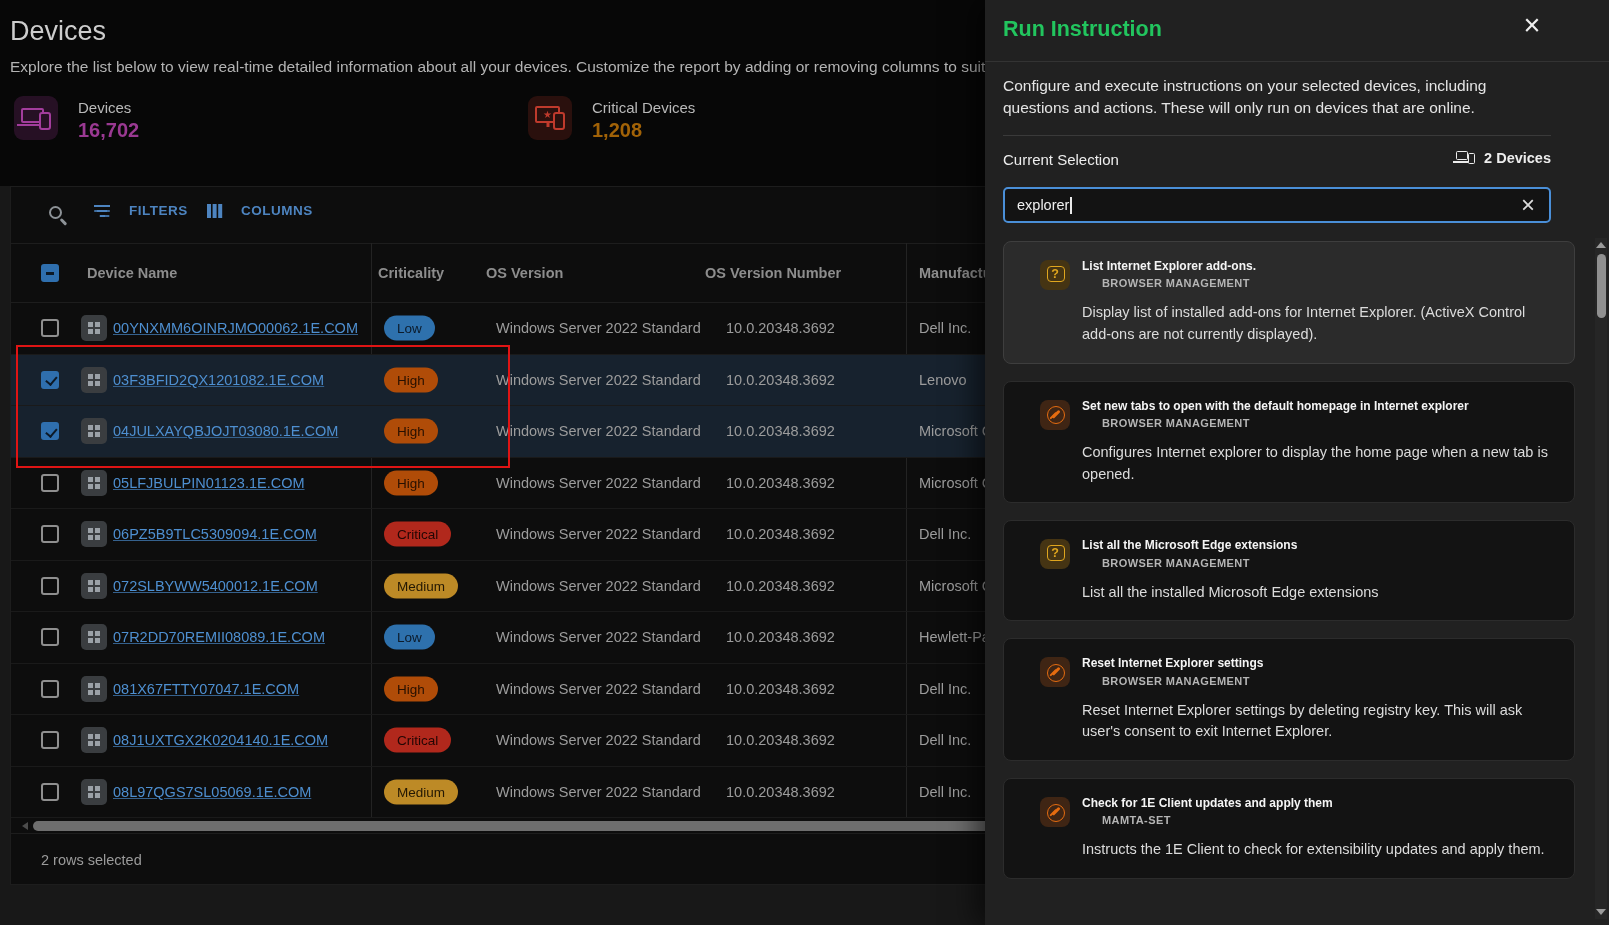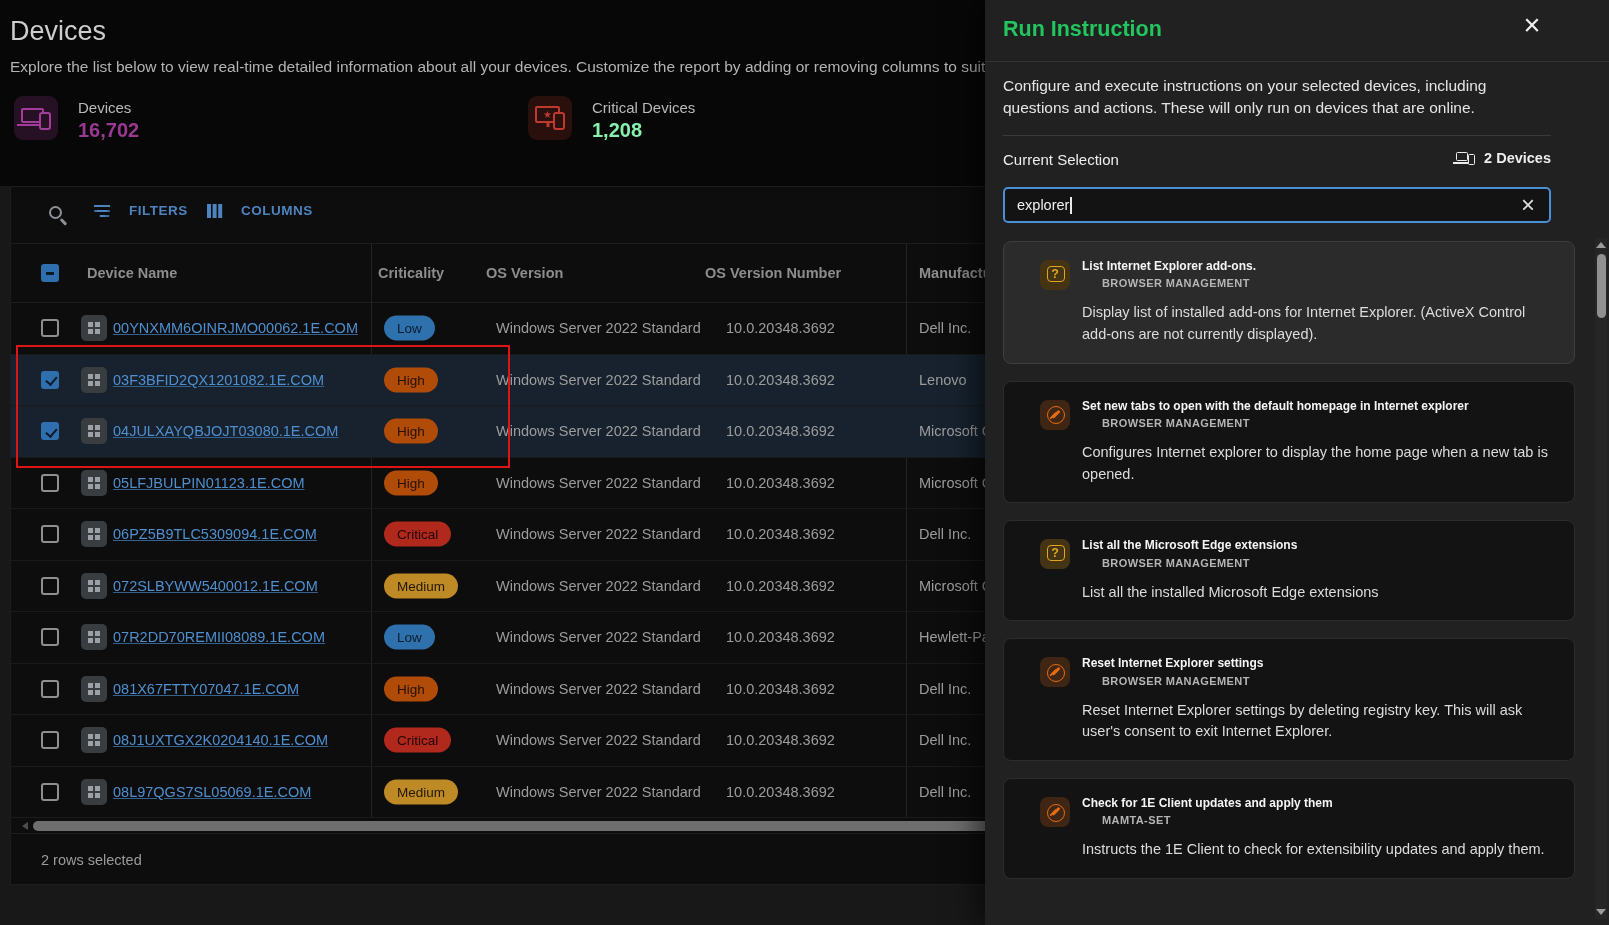--- a/index.html
+++ b/index.html
@@ -19,21 +19,21 @@
   .stat-ic .lap::after { content:""; position:absolute; left:-6px; bottom:-5px; width:29px; height:2.5px; background:currentColor; }
   .stat-ic .mon { position:absolute; left:7px; top:10px; width:25px; height:17px; border:2.5px solid currentColor; border-radius:2px; }
   .stat-ic .mon::before { content:"★"; position:absolute; left:50%; top:50%; transform:translate(-50%,-52%); font-size:10px; color:currentColor; }
   .stat-ic .mon::after { content:""; position:absolute; left:50%; bottom:-6px; width:3px; height:5px; background:currentColor; transform:translateX(-50%); }
   .stat-ic .ph { position:absolute; right:7px; top:16px; width:12px; height:18px; border:2.5px solid currentColor; border-radius:3px; }
   .stat-ic.purple .ph { background:#261024; }
   .stat-ic.red .ph { background:#2a100d; }
   .stat-label { position:absolute; left:64px; top:3px; font-size:15px; color:#b9b9b9; white-space:nowrap; }
   .stat-value { position:absolute; left:64px; top:23px; font-size:20px; font-weight:bold; }
   .stat-value.purple { color:#9a3992; }
-  .stat-value.red { color:#86efac; }
+  .stat-value.red { color:#a16207; }
 
   
   .tcard { position:absolute; left:10px; top:186px; width:1599px; height:699px; background:#0d0d0d; border:1px solid #1d1d1d; }
   .toolbar { position:absolute; left:0; top:0; right:0; height:56px; }
   .mag { position:absolute; left:38px; top:19px; width:13px; height:13px; border:2px solid #8d9297; border-radius:50%; }
   .mag::after { content:""; position:absolute; left:11px; top:10px; width:2.5px; height:8px; background:#8d9297; border-radius:2px; transform:rotate(-45deg); }
   .tb-btn { position:absolute; top:16px; display:flex; align-items:center; gap:19px; color:#4d84c0; font-size:13.5px; font-weight:bold; letter-spacing:0.5px; cursor:pointer; }
   .tb-filters { left:83px; }
   .tb-columns { left:196px; }
   .fic { position:relative; width:16px; height:13px; }
@@ -81,21 +81,21 @@
 
   
   .panel { position:absolute; left:985px; top:0; width:624px; height:925px; background:#212121; z-index:10; box-shadow:-10px 0 26px rgba(0,0,0,0.55); }
   .p-header { position:relative; height:62px; border-bottom:1px solid #333333; }
   .p-title { position:absolute; left:18px; top:17px; font-size:21.5px; font-weight:bold; color:#22c55e; }
   .p-close { position:absolute; left:532px; top:10px; width:30px; height:30px; font-size:29px; line-height:30px; text-align:center; color:#f0f0f0; cursor:pointer; font-weight:300; }
   .p-desc { margin:13px 58px 0 18px; font-size:15.5px; line-height:1.42; color:#e4e4e4; }
   .p-div { margin:16px 0 0 18px; width:548px; border:none; border-top:1px solid #3a3a3a; }
   .p-selrow { position:relative; margin:14px 58px 0 18px; height:20px; }
   .p-sel-label { position:absolute; left:0; top:1px; font-size:15px; color:#ededed; }
-  .p-sel-count { position:absolute; right:0; top:0; display:flex; align-items:flex-end; gap:8px; font-size:14.5px; font-weight:bold; color:#ededed; }
+  .p-sel-count { position:absolute; right:0; top:0; display:flex; align-items:flex-start; gap:8px; font-size:14.5px; font-weight:bold; color:#ededed; }
   .mini-dev { position:relative; width:21px; height:15px; }
   .mini-dev .ml { position:absolute; left:1px; top:1px; width:12px; height:9px; border:1.8px solid #ececec; border-radius:1.5px; }
   .mini-dev .ml::after { content:""; position:absolute; left:-4px; bottom:-4px; width:17px; height:1.8px; background:#ececec; }
   .mini-dev .mp { position:absolute; right:1px; top:3px; width:7px; height:10.5px; border:1.8px solid #ececec; border-radius:1.5px; background:#212121; }
 
   .p-search { position:relative; margin:17px 0 0 18px; width:548px; height:36px; background:#131313; border:2px solid #4a8fd8; border-radius:5px; display:flex; align-items:center; padding:0 12px; cursor:text; }
   .p-search .val { font-size:14.5px; color:#f0f0f0; }
   .caret { width:1.5px; height:17px; background:#e9e9e9; margin-left:1px; }
   .p-clear { margin-left:auto; font-size:24px; color:#dcdcdc; line-height:1; cursor:pointer; padding:0 2px; }
 

